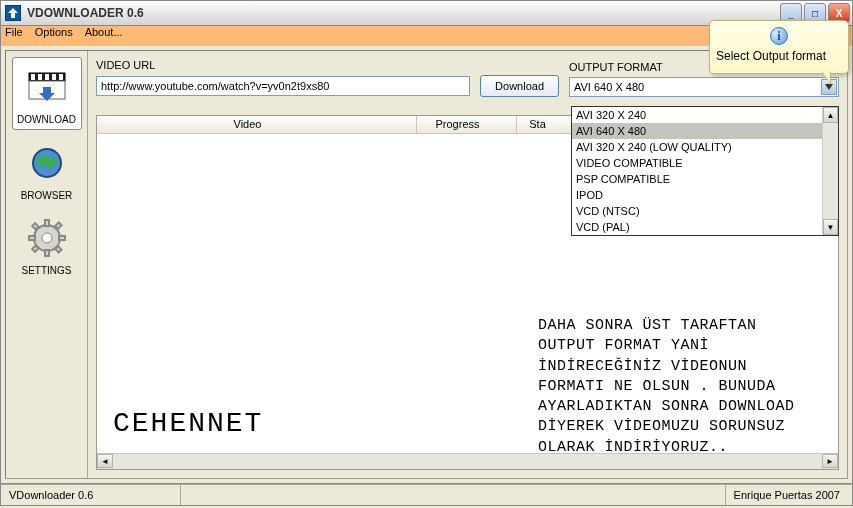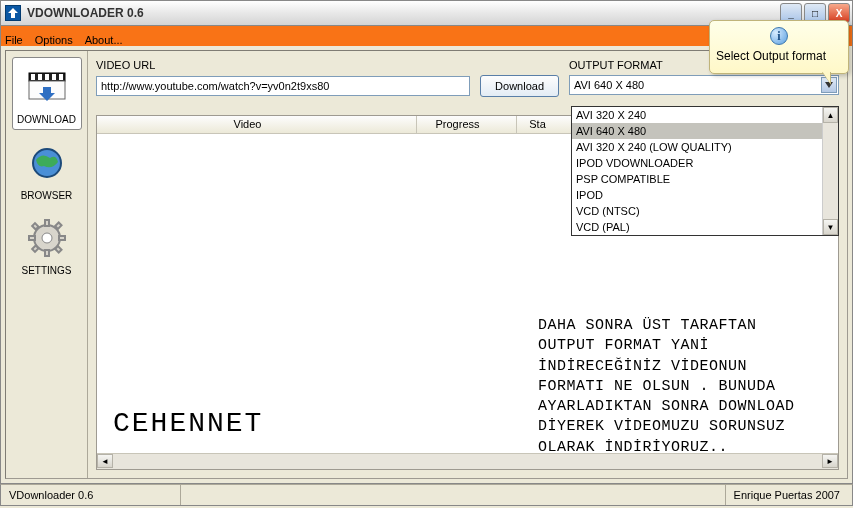--- a/index.html
+++ b/index.html
@@ -46,25 +46,25 @@
     border-radius: 3px;
     display: flex; align-items: center; justify-content: center;
     font-weight: bold;
     font-size: 10px;
     cursor: pointer;
   }
   .tbtn.min, .tbtn.max { background: linear-gradient(to bottom,#dfe9f5,#a9c4e8); }
   .tbtn.close { background: linear-gradient(to bottom,#f7a98b,#d53c1f); color: white; }
   .menubar {
     height: 20px;
-    background: #f97316;
+    background: #fdba74;
     border-left: 1px solid #888;
     border-right: 1px solid #888;
     display: flex;
-    align-items: flex-end;
+    align-items: flex-start;
     padding: 0 4px;
     gap: 12px;
   }
   .menubar span { cursor: default; }
   .main-frame {
     border: 1px solid #888;
     border-top: none;
     height: 438px;
     background: #ece9d8;
     padding: 4px;
@@ -112,20 +112,21 @@
   }
   .content {
     flex: 1;
     position: relative;
     background: #ece9d8;
   }
   .top-row {
     display: flex;
     padding: 8px 8px 4px 8px;
     gap: 10px;
+    align-items: flex-end;
   }
   .url-block { flex: 1; }
   .fmt-block { width: 270px; }
   .lbl {
     font-size: 11px;
     margin-bottom: 4px;
     display: block;
   }
   .url-line {
     display: flex;
@@ -424,21 +425,21 @@
           </div>
         </div>
       </div>
 
       <div class="dropdown">
         <div class="dropdown-inner">
           <div class="dropdown-list">
             <div class="dropdown-item">AVI 320 X 240</div>
             <div class="dropdown-item sel">AVI 640 X 480</div>
             <div class="dropdown-item">AVI 320 X 240 (LOW QUALITY)</div>
-            <div class="dropdown-item">IPOD VDOWNLOADER</div>
+            <div class="dropdown-item">VIDEO COMPATIBLE</div>
             <div class="dropdown-item">PSP COMPATIBLE</div>
             <div class="dropdown-item">IPOD</div>
             <div class="dropdown-item">VCD (NTSC)</div>
             <div class="dropdown-item">VCD (PAL)</div>
           </div>
           <div class="dd-scroll">
             <div class="sbtn">▲</div>
             <div class="sbtn">▼</div>
           </div>
         </div>

